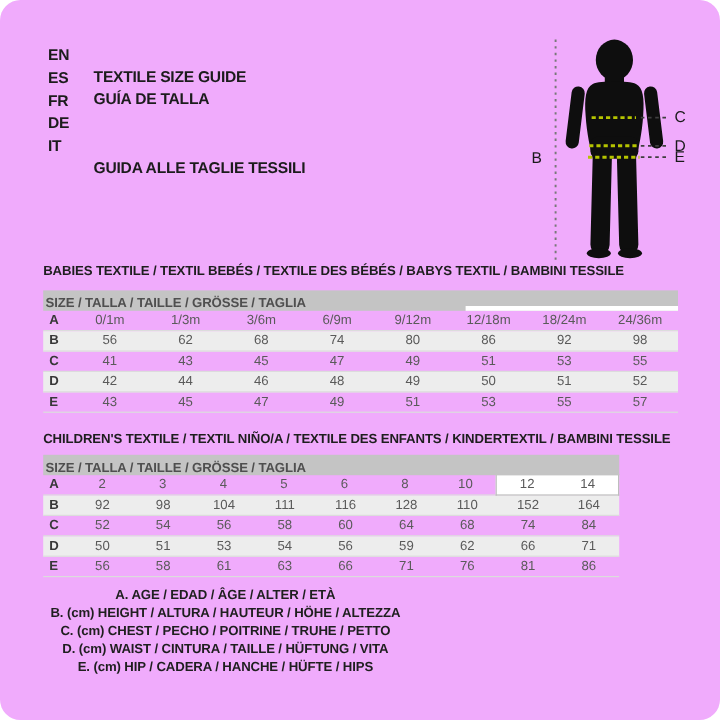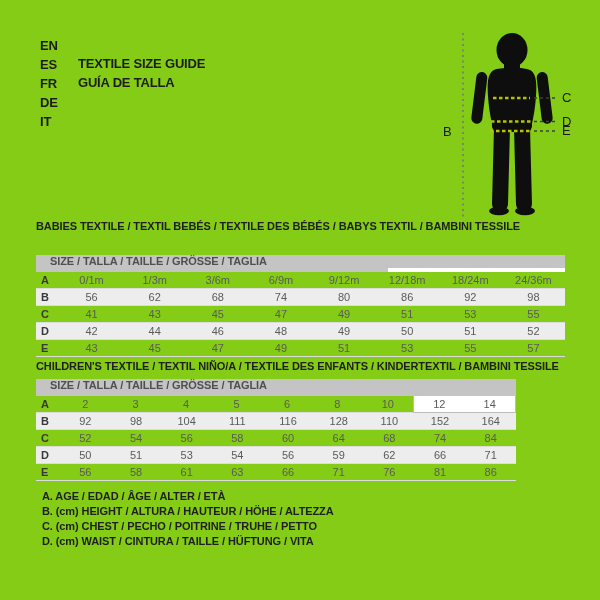--- a/index.html
+++ b/index.html
@@ -1,52 +1,53 @@
 <!DOCTYPE html>
 <html><head>
 <meta charset="utf-8">
 <style>
   html,body{margin:0;padding:0;}
   .page{
-    position:relative;width:600px;height:600px;background:#84cc16;
+    position:relative;width:600px;height:600px;background:#f0abfc;
     font-family:"Liberation Sans", sans-serif;overflow:hidden;
     color:#1e1e1e;
+    border-radius:17px;
   }
   
   .lang-block{position:absolute;left:40px;top:36px;}
   .lang-row{display:flex;height:19px;align-items:center;}
   .lang-code{width:38px;font-size:13px;font-weight:700;letter-spacing:-0.2px;color:#1c1c1c;}
   .lang-label{font-size:13px;font-weight:700;letter-spacing:-0.2px;color:#1c1c1c;white-space:nowrap;margin-top:36px;}
   
   .figure-wrap{position:absolute;left:430px;top:8px;width:170px;height:225px;}
   
   .sect{position:absolute;left:36px;}
   .sect.babies{top:220px;width:529px;}
   .sect.children{top:360px;width:480px;}
   .table-title{font-size:11px;font-weight:700;letter-spacing:-0.1px;color:#1e1e1e;white-space:nowrap;}
-  .sect.babies .table-title{margin-bottom:23px;}
+  .sect.babies .table-title{margin-bottom:10px;}
   .sect.children .table-title{margin-bottom:7px;}
   .size-bar{
-    position:relative;height:17px;background:#c4c4c4;display:flex;align-items:flex-start;
-    padding-left:14px;box-sizing:border-box;font-size:11px;font-weight:700;color:#4f4f4f;
+    position:relative;height:17px;background:#c4c4c4;display:flex;align-items:flex-end;
+    padding-left:2px;box-sizing:border-box;font-size:11px;font-weight:700;color:#4f4f4f;
     letter-spacing:-0.1px;
   }
   .notch{position:absolute;right:0;bottom:0;width:177px;height:4px;background:#ffffff;}
   .trow{
     display:flex;height:17px;align-items:center;border-bottom:1px solid #dcdcdc;
     font-size:11px;color:#5a5a5a;box-sizing:border-box;
   }
   .trow.stripe{background:#ededed;}
   .rlabel{width:24px;padding-left:5px;font-weight:700;color:#383838;box-sizing:border-box;}
   .cell{flex:1;text-align:center;line-height:16px;height:16px;}
   .cell.boxed-l{border:1px solid #bdbdbd;border-right:none;background:#fff;}
   .cell.boxed-r{border:1px solid #bdbdbd;border-left:none;background:#fff;}
   
   .legend{position:absolute;left:42px;top:489px;}
-  .legend-line{font-size:11px;font-weight:700;letter-spacing:-0.1px;color:#1f1f1f;line-height:15px;white-space:nowrap;}
+  .legend-line{font-size:11px;font-weight:700;letter-spacing:-0.1px;color:#1f1f1f;line-height:15px;white-space:nowrap;text-align:center;}
   svg text{font-family:"Liberation Sans", sans-serif;}
 </style>
 </head>
 <body>
 
 <div class="page">
 
   <div class="lang-block">
       <div class="lang-row">
         <span class="lang-code">EN</span>
@@ -57,20 +58,21 @@
         <span class="lang-label">GUÍA DE TALLA</span>
       </div>
       <div class="lang-row">
         <span class="lang-code">FR</span>
       </div>
       <div class="lang-row">
         <span class="lang-code">DE</span>
       </div>
       <div class="lang-row">
         <span class="lang-code">IT</span>
+        <span class="lang-label">GUIDA ALLE TAGLIE TESSILI</span>
       </div>
     </div>
 
   <div class="figure-wrap">
     <svg width="170" height="225" viewBox="0 0 170 225">
 
       <line x1="33" y1="25" x2="33" y2="209" stroke="#787878" stroke-width="1.6" stroke-dasharray="2 3.5"></line>
       <text x="13" y="128" font-size="13" fill="#1a1a1a">B</text>
 
       <g fill="#0e0e0e">
@@ -232,15 +234,16 @@
           <span class="cell">86</span>
         </div>
       </div>
   </div>
 
   <div class="legend">
       <div class="legend-line">A. AGE / EDAD / ÂGE / ALTER / ETÀ</div>
       <div class="legend-line">B. (cm) HEIGHT / ALTURA / HAUTEUR / HÖHE / ALTEZZA</div>
       <div class="legend-line">C. (cm) CHEST / PECHO / POITRINE / TRUHE / PETTO</div>
       <div class="legend-line">D. (cm) WAIST / CINTURA / TAILLE / HÜFTUNG / VITA</div>
+      <div class="legend-line">E. (cm) HIP / CADERA / HANCHE / HÜFTE / HIPS</div>
     </div>
 
 </div>
 
 </body></html>

